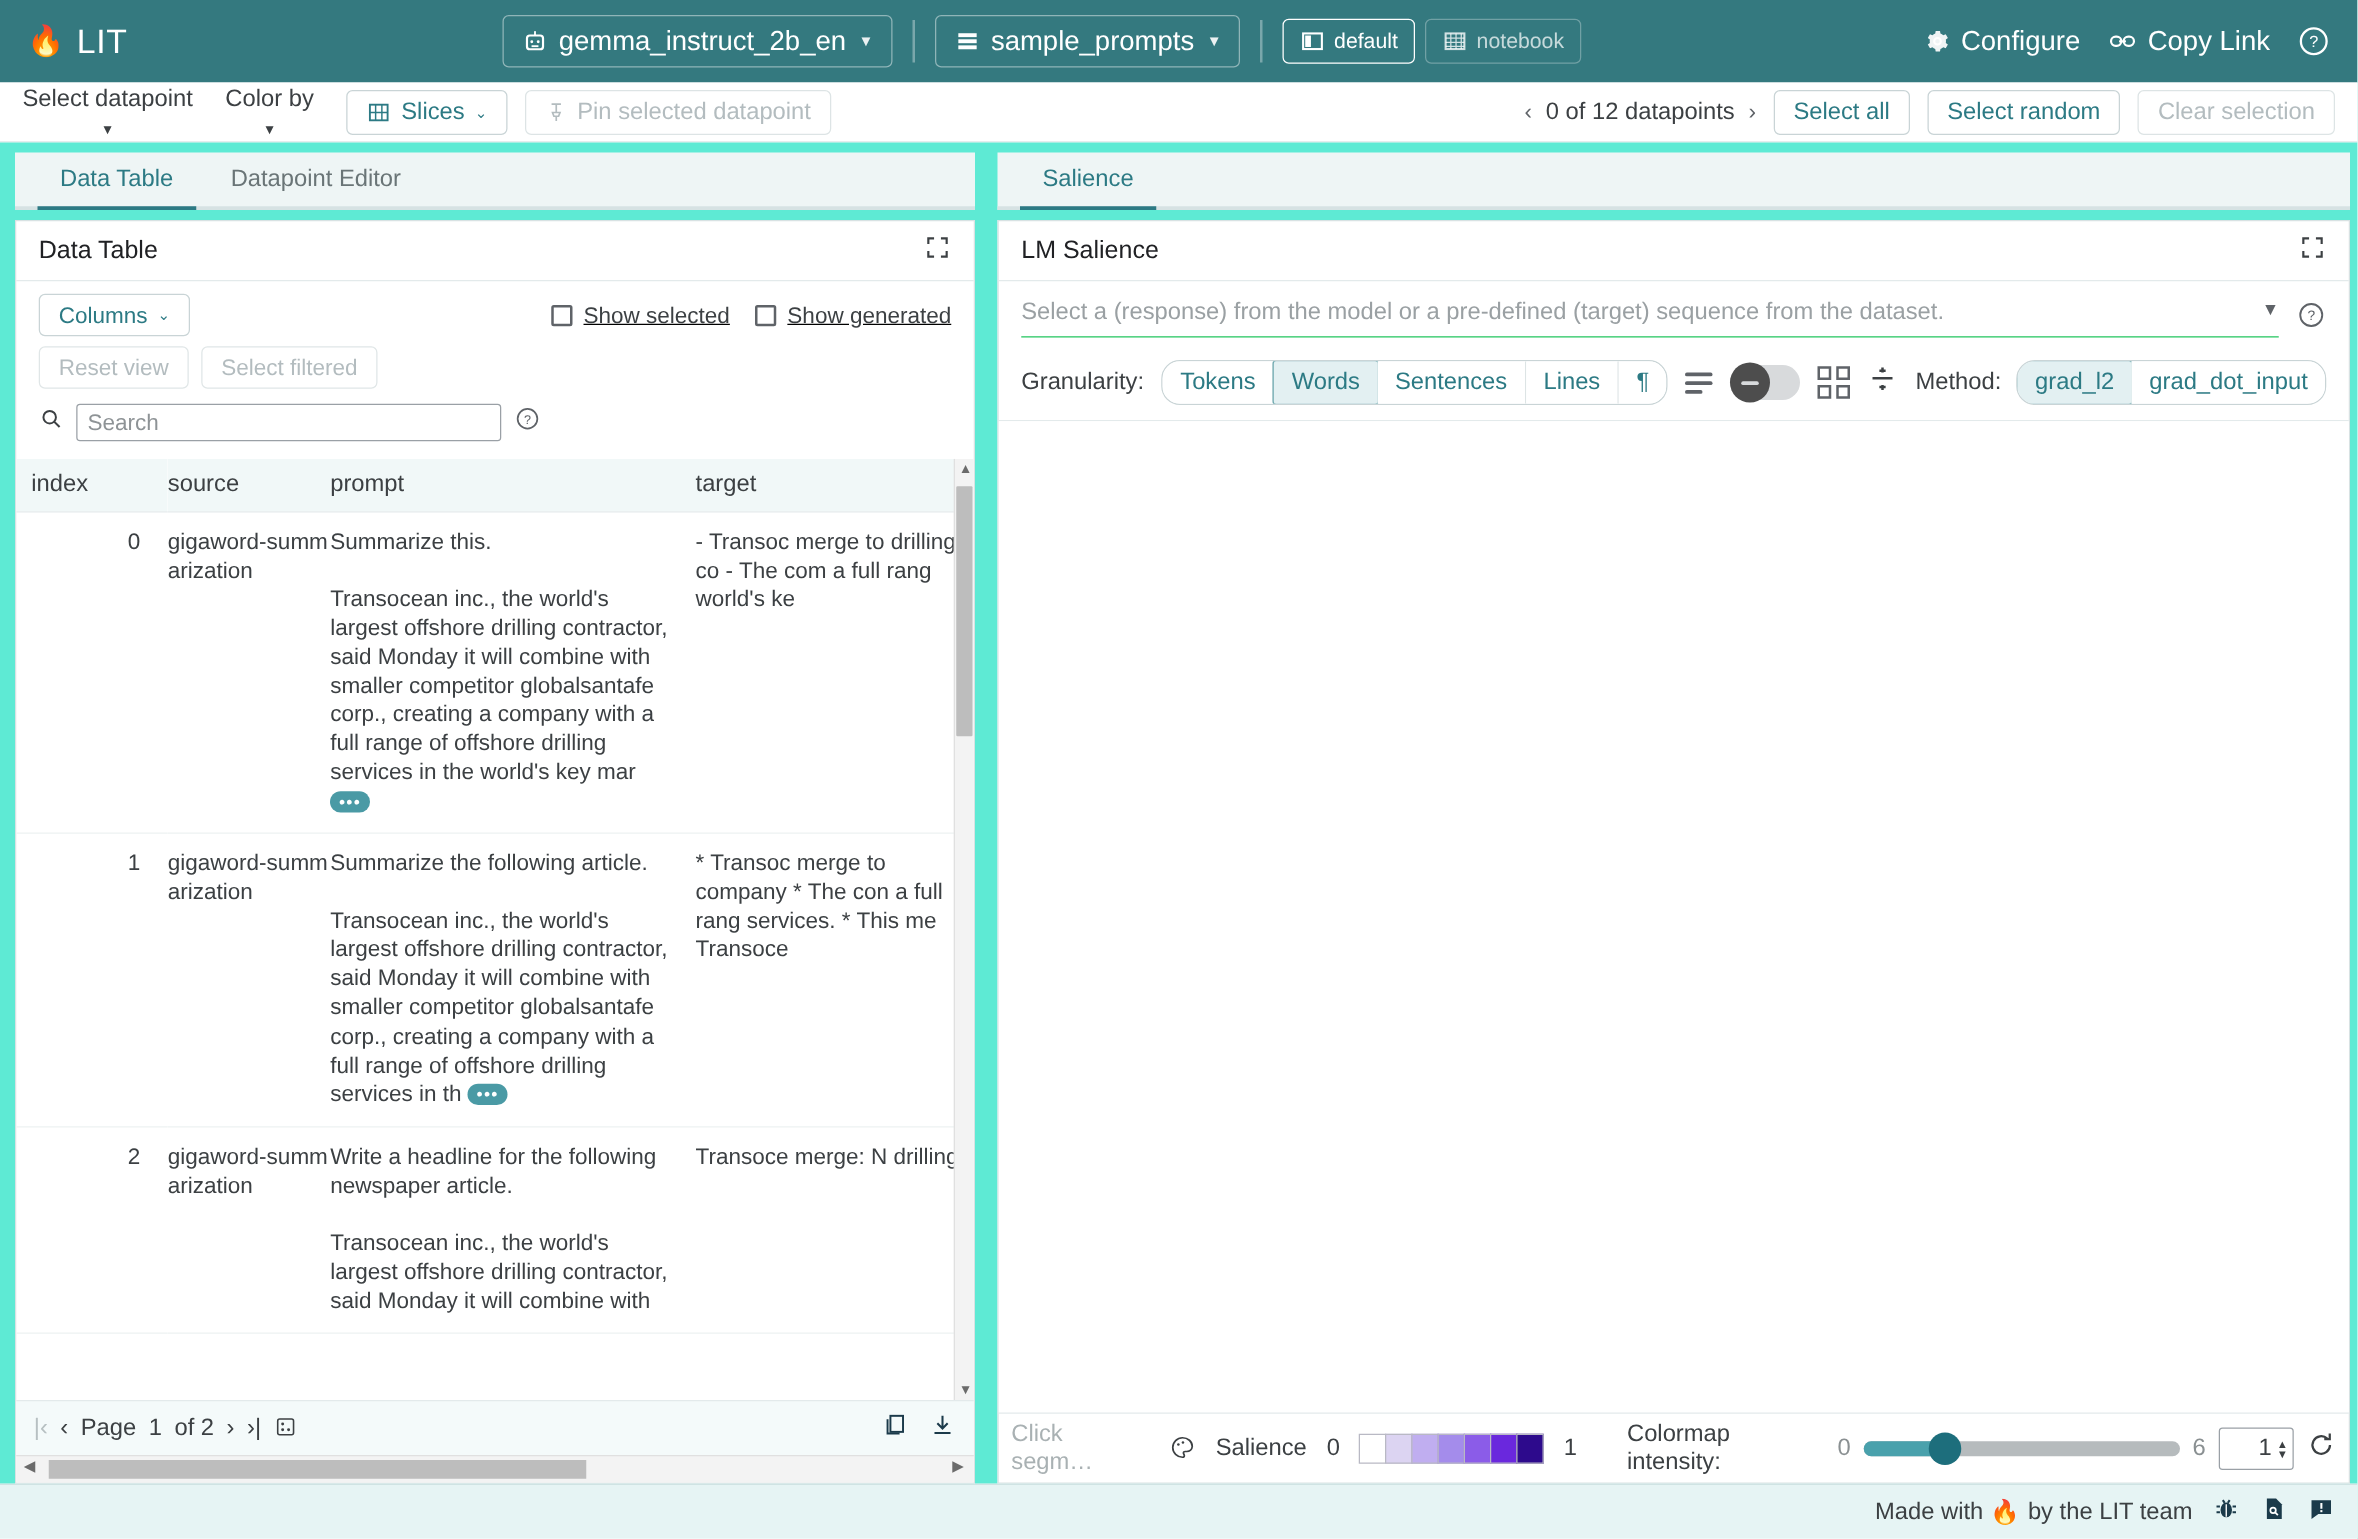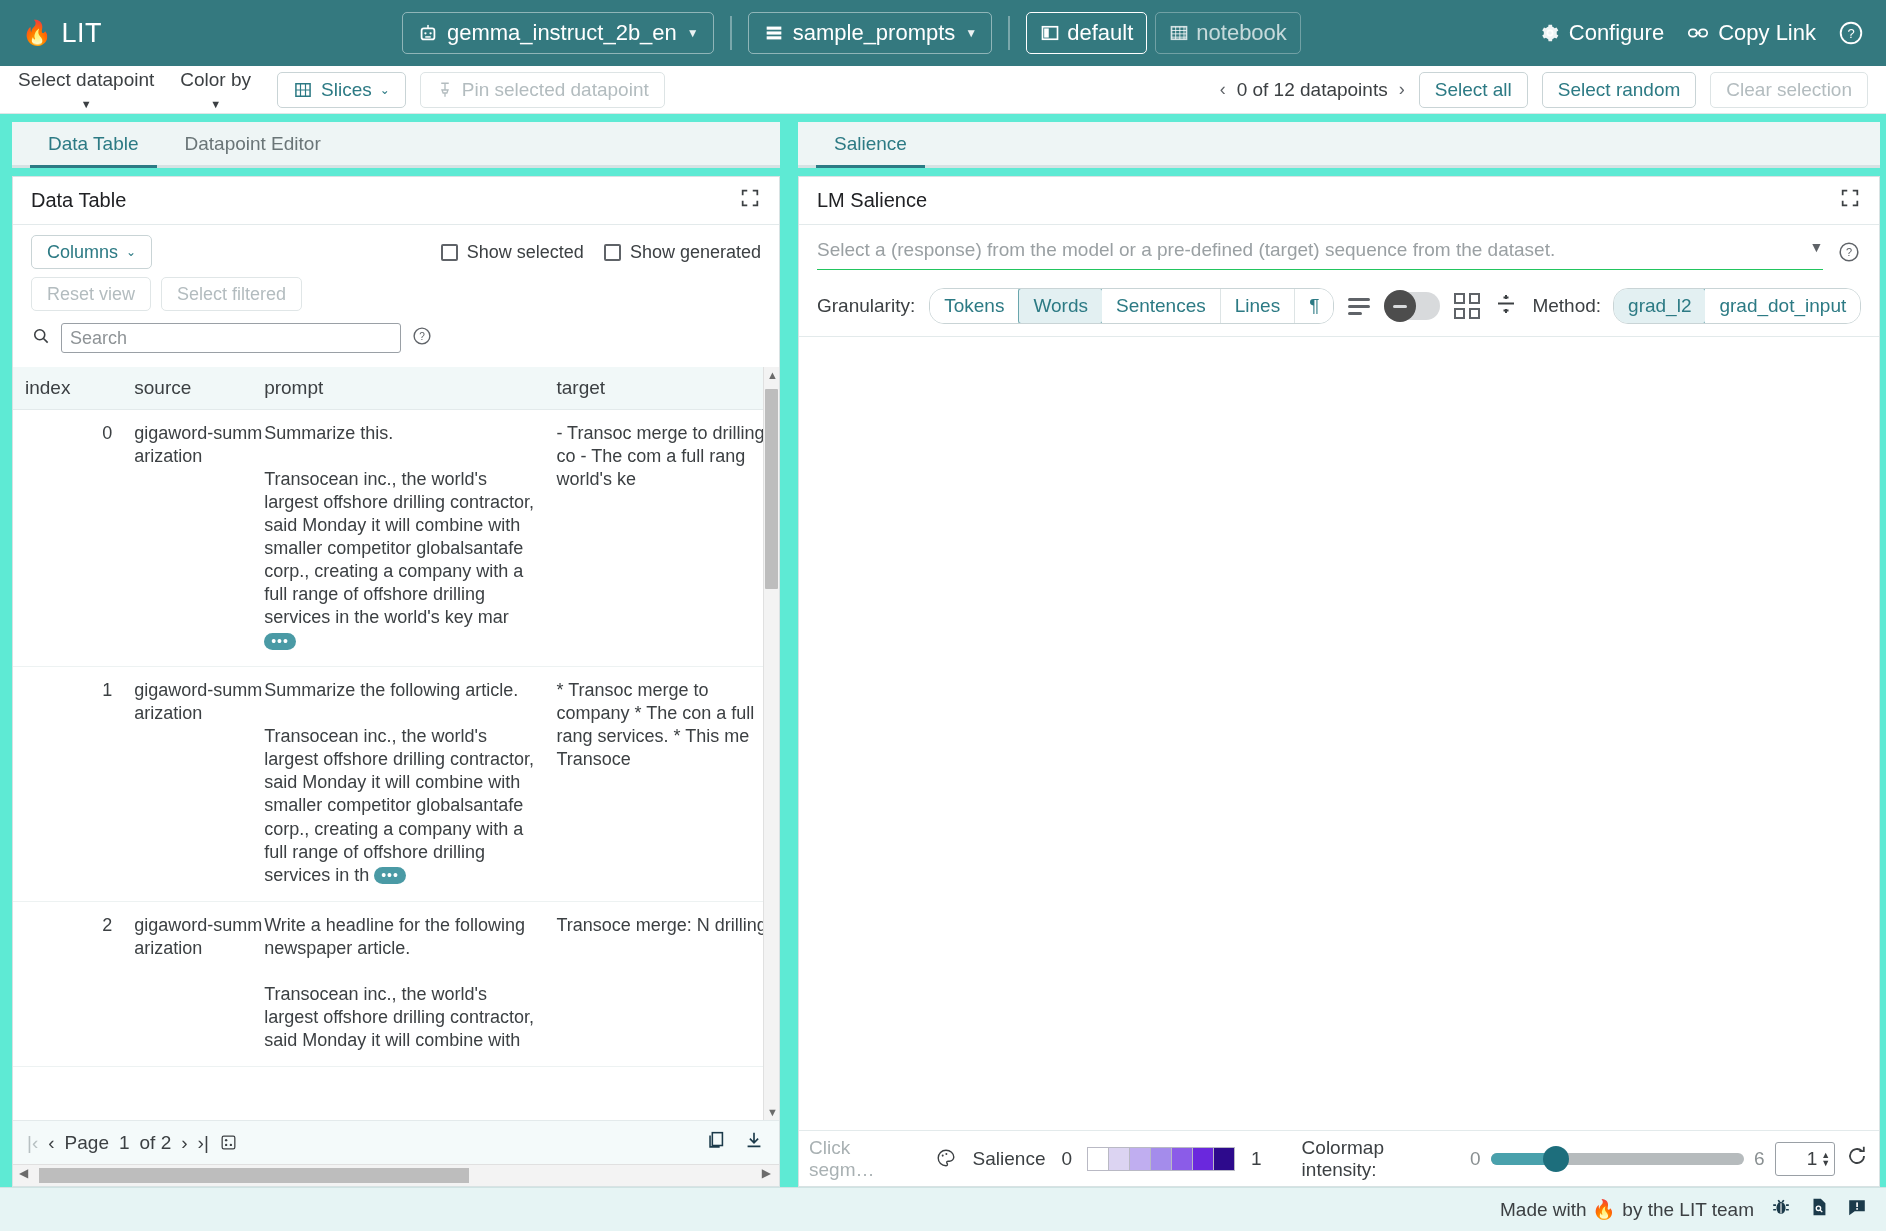--- a/index.html
+++ b/index.html
@@ -39,21 +39,21 @@
     white-space: nowrap;
   }
   .hdr-chip .caret { font-size: 12px; opacity: .9; margin-left: 2px; }
   .hdr-sep {
     width: 2px; height: 34px; background: rgba(255,255,255,.35);
     margin: 0 16px;
   }
   .hdr-gap-sm { width: 8px; }
   .layout-chip {
     display: flex; align-items: center; gap: 7px;
-    padding: 7px 13px; border-radius: 5px; font-size: 22px;
+    padding: 7px 13px; border-radius: 5px; font-size: 17px;
     border: 1px solid transparent;
   }
   .layout-chip.active { border-color: #ffffff; color: #ffffff; }
   .layout-chip.inactive { color: rgba(255,255,255,.72); border-color: rgba(255,255,255,.3); }
   .hdr-right {
     margin-left: auto;
     display: flex; align-items: center; gap: 22px;
     font-size: 22px;
   }
   .hdr-right .item { display: flex; align-items: center; gap: 8px; white-space: nowrap; }
@@ -420,21 +420,21 @@
           </svg>
         </span>
       </div>
 
       <div class="dt-controls">
         <div class="dt-row1">
           <div class="chip-btn">
             <span>Columns</span>
             <span style="font-size:12px;">⌄</span>
           </div>
-          <div style="margin-left:auto; display:flex; align-items:center; gap:20px;">
+          <div style="margin-left:auto; display:flex; align-items:center; gap:20px;text-decoration:underline;">
             <label class="cbx-wrap">
               <span class="cbx"></span>
               <span>Show selected</span>
             </label>
             <label class="cbx-wrap">
               <span class="cbx"></span>
               <span>Show generated</span>
             </label>
           </div>
         </div>

